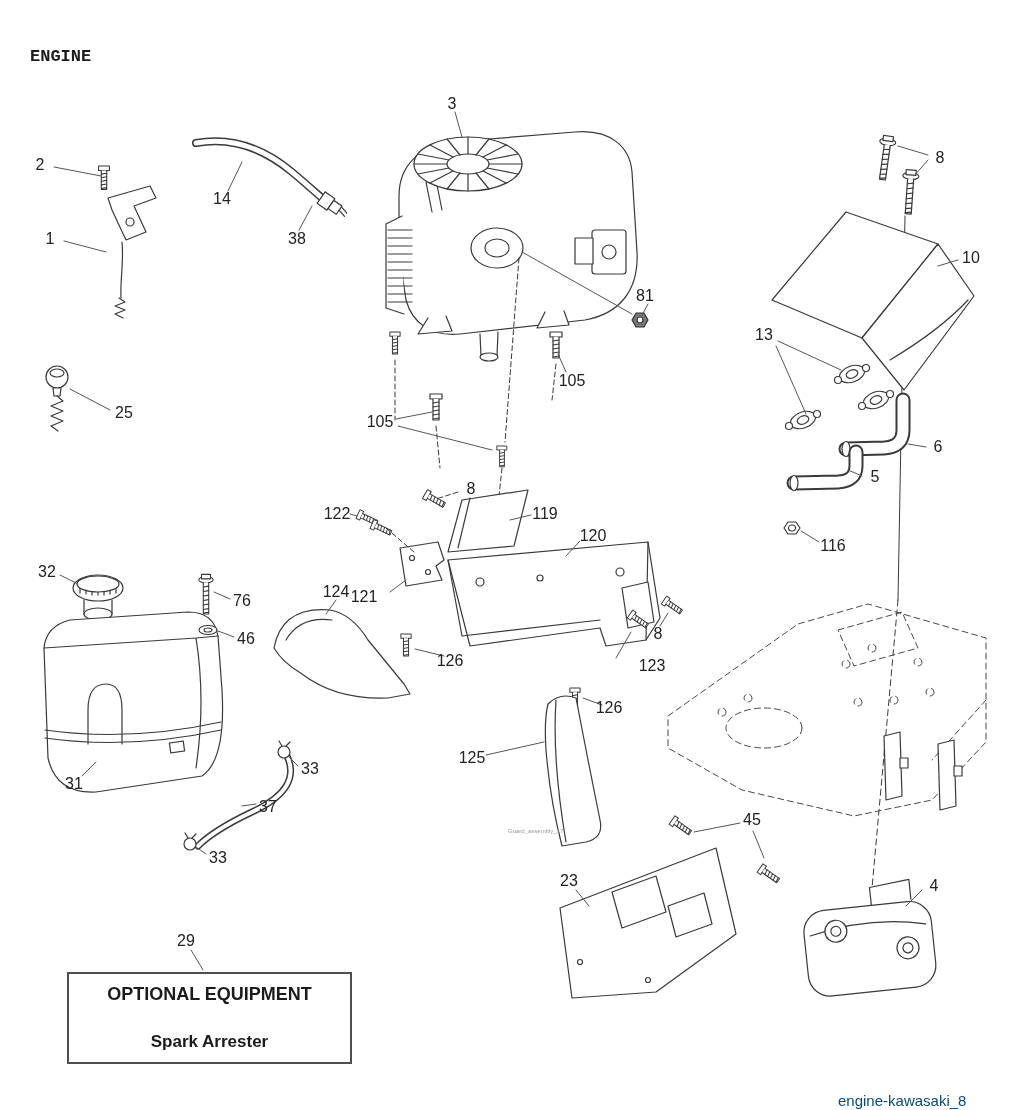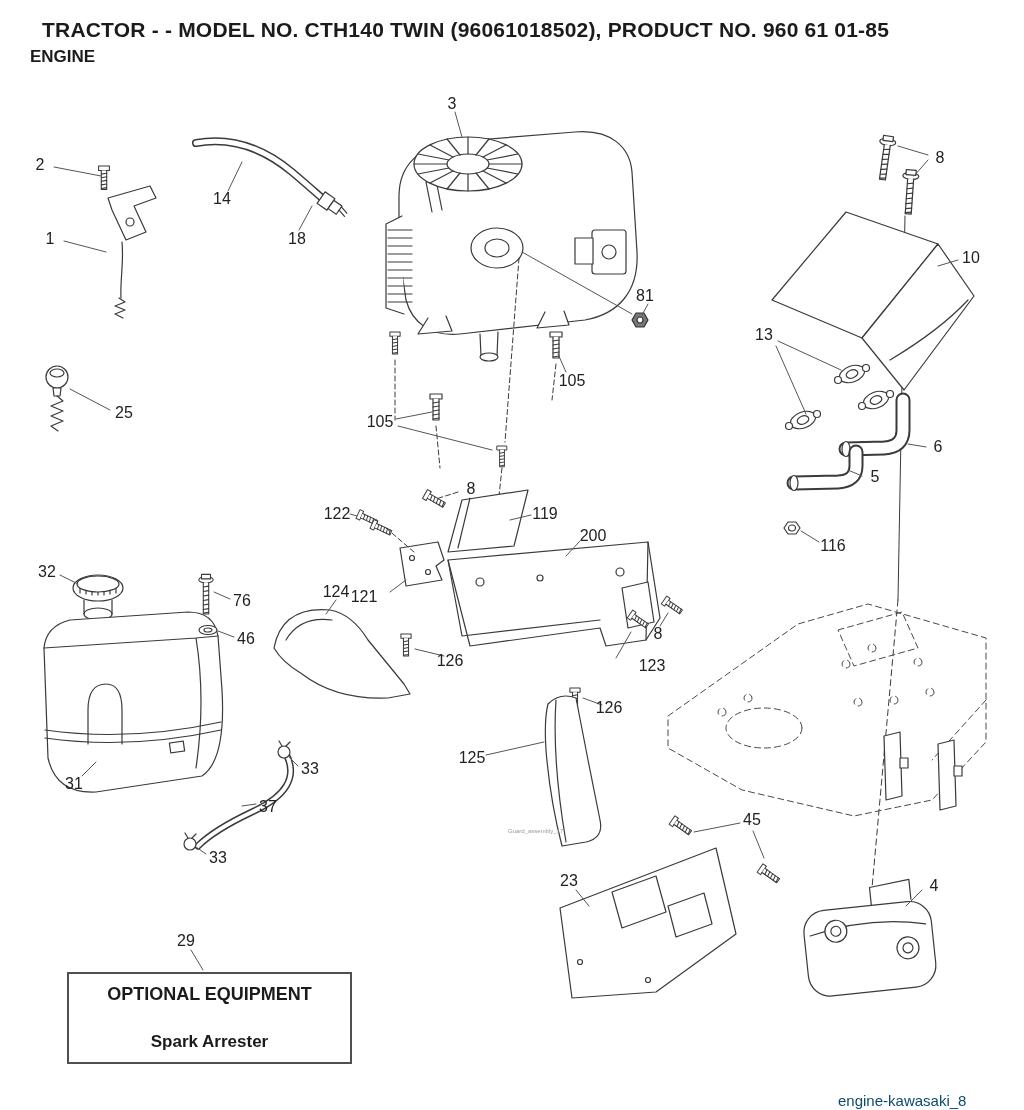--- a/index.html
+++ b/index.html
@@ -1,38 +1,37 @@
 <!DOCTYPE html>
 <html><head>
 <meta charset="utf-8">
 <style>
   html,body{margin:0;padding:0;background:#ffffff;}
   .page{position:relative;width:1024px;height:1110px;background:#fff;overflow:hidden;
         font-family:"Liberation Sans", sans-serif;}
   .page-title{position:absolute;left:42px;top:18px;font-size:21px;font-weight:700;
               color:#1b1b1b;letter-spacing:.2px;white-space:nowrap;}
-  .page-subtitle{position:absolute;left:30px;top:47px;font-size:17px;font-weight:700;color:#1b1b1b;}
+  .page-subtitle{position:absolute;left:30px;top:47px;font-size:17px;font-weight:700;color:#1b1b1b;font-family:Liberation Mono, monospace;}
   svg.diagram{position:absolute;left:0;top:0;}
   .labels-layer{position:absolute;left:0;top:0;width:100%;height:100%;pointer-events:none;}
   .part-label{position:absolute;transform:translate(-50%,-50%);font-size:16px;color:#222;
               white-space:nowrap;}
   .optional-box{position:absolute;left:67px;top:972px;width:281px;height:88px;
                 border:2px solid #4f4f4f;display:flex;flex-direction:column;
                 align-items:center;justify-content:center;gap:27px;background:#fff;}
   .optional-title{font-size:18px;font-weight:700;color:#1b1b1b;}
   .optional-subtitle{font-size:17px;font-weight:700;color:#1b1b1b;}
   .footer-ref{position:absolute;left:838px;top:1092px;font-size:15px;color:#0c4a6e;}
   .watermark{position:absolute;left:508px;top:828px;font-size:6px;color:#9a9a9a;}
 </style>
 </head>
 <body>
 
 <div class="page">
 
-  <div class="page-title">TRACTOR - - MODEL NO. CTH140 TWIN (96061018502), PRODUCT NO. 960 61 01-85</div>
   <div class="page-subtitle">ENGINE</div>
 
   <svg class="diagram" width="1024" height="1110" viewBox="0 0 1024 1110" fill="none" stroke="#3a3a3a" stroke-width="1.2" stroke-linejoin="round" stroke-linecap="round">
 
     <defs>
       <g id="bolt">
         <rect x="-6" y="0" width="12" height="5" fill="#fff"></rect>
         <path d="M-3,5 L-3,26 L3,26 L3,5" fill="#fff"></path>
         <path d="M-3,9 L3,8 M-3,13 L3,12 M-3,17 L3,16 M-3,21 L3,20 M-3,25 L3,24"></path>
       </g>
@@ -255,36 +254,36 @@
                M486,755 L544,742 M602,705 L583,698 M576,890 L589,906
                M740,823 L694,832 M753,831 L764,858 M922,890 L906,906 M191,950 L203,970
                M522,252 L632,314"></path>
     </g>
   </svg>
 
   <div class="labels-layer" id="labels">
       <div class="part-label" style="left: 40px; top: 165px;">2</div>
       <div class="part-label" style="left: 50px; top: 239px;">1</div>
       <div class="part-label" style="left: 222px; top: 199px;">14</div>
-      <div class="part-label" style="left: 297px; top: 239px;">18</div>
+      <div class="part-label" style="left: 297px; top: 239px;">38</div>
       <div class="part-label" style="left: 452px; top: 104px;">3</div>
       <div class="part-label" style="left: 940px; top: 158px;">8</div>
       <div class="part-label" style="left: 971px; top: 258px;">10</div>
       <div class="part-label" style="left: 645px; top: 296px;">81</div>
       <div class="part-label" style="left: 764px; top: 335px;">13</div>
       <div class="part-label" style="left: 572px; top: 381px;">105</div>
       <div class="part-label" style="left: 380px; top: 422px;">105</div>
       <div class="part-label" style="left: 938px; top: 447px;">6</div>
       <div class="part-label" style="left: 875px; top: 477px;">5</div>
       <div class="part-label" style="left: 124px; top: 413px;">25</div>
       <div class="part-label" style="left: 833px; top: 546px;">116</div>
       <div class="part-label" style="left: 471px; top: 489px;">8</div>
       <div class="part-label" style="left: 337px; top: 514px;">122</div>
       <div class="part-label" style="left: 545px; top: 514px;">119</div>
-      <div class="part-label" style="left: 593px; top: 536px;">200</div>
+      <div class="part-label" style="left: 593px; top: 536px;">120</div>
       <div class="part-label" style="left: 364px; top: 597px; text-align: right;">121</div>
       <div class="part-label" style="left: 336px; top: 592px;">124</div>
       <div class="part-label" style="left: 450px; top: 661px;">126</div>
       <div class="part-label" style="left: 614px; top: 666px; margin-left: 38px;">123</div>
       <div class="part-label" style="left: 658px; top: 634px;">8</div>
       <div class="part-label" style="left: 47px; top: 572px;">32</div>
       <div class="part-label" style="left: 242px; top: 601px;">76</div>
       <div class="part-label" style="left: 246px; top: 639px;">46</div>
       <div class="part-label" style="left: 74px; top: 784px;">31</div>
       <div class="part-label" style="left: 310px; top: 769px;">33</div>

